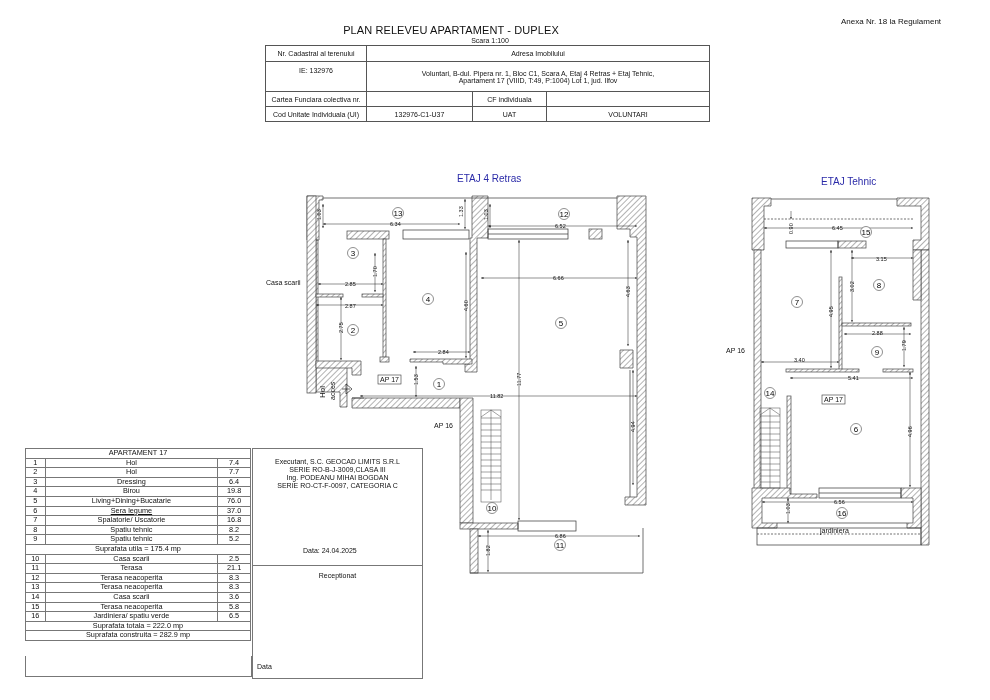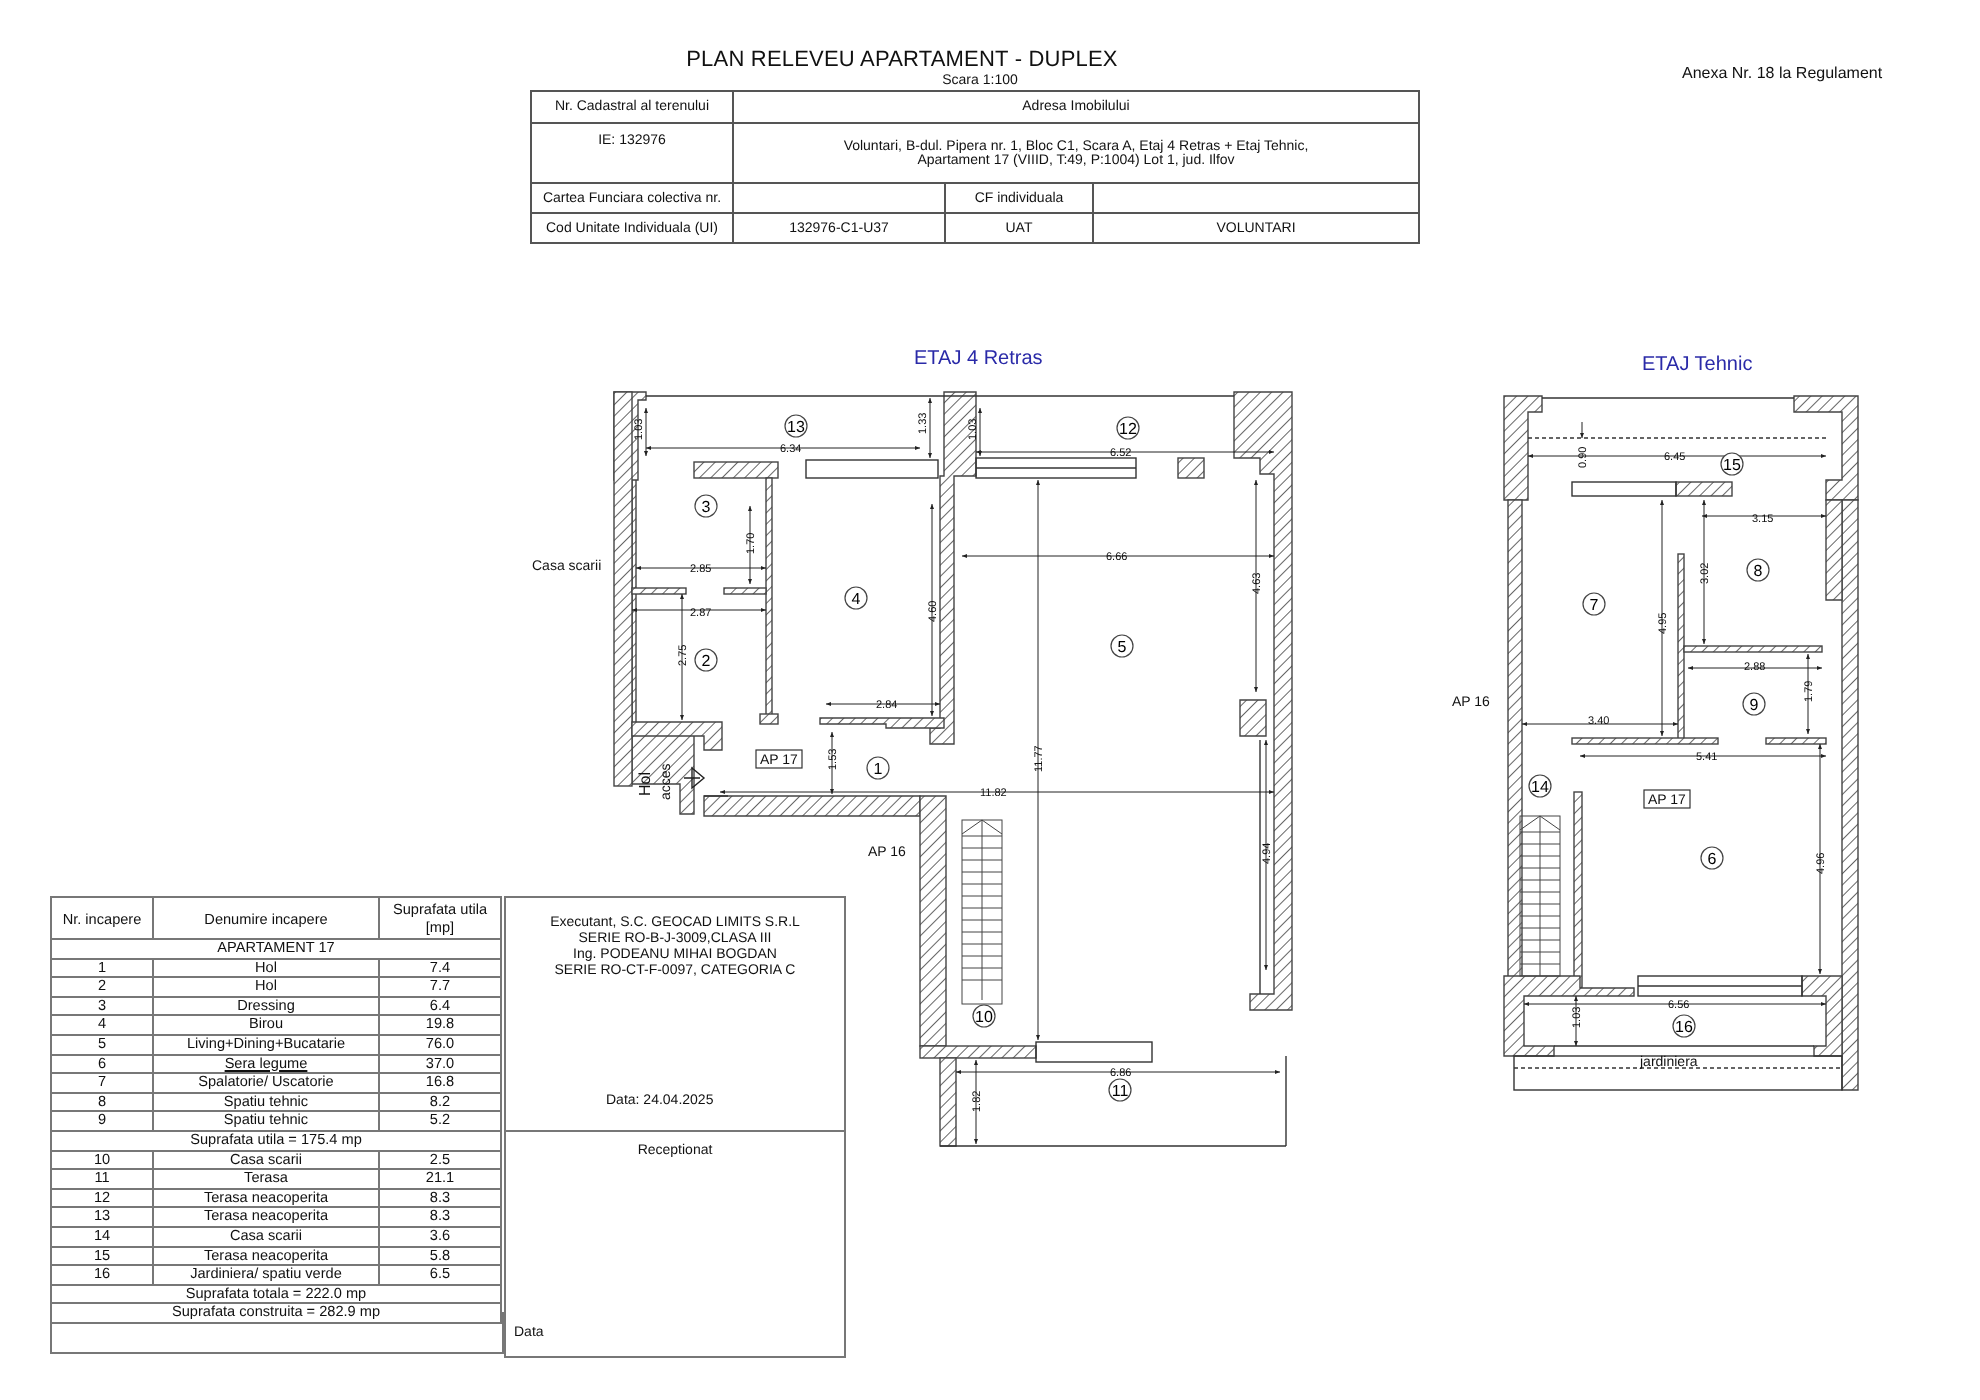--- a/index.html
+++ b/index.html
@@ -1,19 +1,19 @@
 <!DOCTYPE html>
 <html><head>
 <meta charset="utf-8">
 <style>
   html, body { margin:0; padding:0; background:#ffffff; }
   body { width:990px; height:700px; position:relative; overflow:hidden;
          font-family:"Liberation Sans", sans-serif; color:#111; }
   .abs { position:absolute; }
-  .annex { left:841px; top:32px; font-size:8px; }
+  .annex { left:841px; top:17px; font-size:8px; }
   .title { left:0; width:892px; top:24px; text-align:center; font-size:11px; letter-spacing:0.1px; }
   .title .t { display:block; transform:translateX(5px); }
   .scale { left:0; width:990px; top:37px; text-align:center; font-size:7px; transform:translateX(-5px); }
 
   table.hdr { position:absolute; left:265px; top:45px; width:445px; border-collapse:collapse; font-size:7px; }
   table.hdr td { border:1px solid #555; text-align:center; padding:0; }
 
   table.rooms { position:absolute; left:25px; top:448px; width:226px; border-collapse:collapse; font-size:7.3px; }
   table.rooms td, table.rooms th { border:1px solid #777; text-align:center; padding:0; height:8.6px; line-height:8.6px; font-weight:normal; }
   table.rooms th { height:20px; line-height:9px; }
@@ -341,28 +341,20 @@
     <g>
         <rect x="822" y="395" width="23" height="9" fill="none" stroke="#333" stroke-width="0.6"></rect>
         <text x="824" y="402">AP 17</text>
       </g>
     <text x="820" y="533">jardiniera</text>
   </g>
 </svg>
 
 <table class="rooms">
   <tbody>
-      <tr>
-    <th style="width:50px">Nr. incapere</th>
-    <th style="width:112px">Denumire incapere</th>
-    <th>
-          <div>Suprafata utila</div>
-          <div>[mp]</div>
-        </th>
-  </tr>
   <tr>
         <td colspan="3">APARTAMENT 17</td>
       </tr>
   <tr>
         <td>1</td>
         <td>Hol</td>
         <td>7.4</td>
       </tr>
   <tr>
         <td>2</td>

